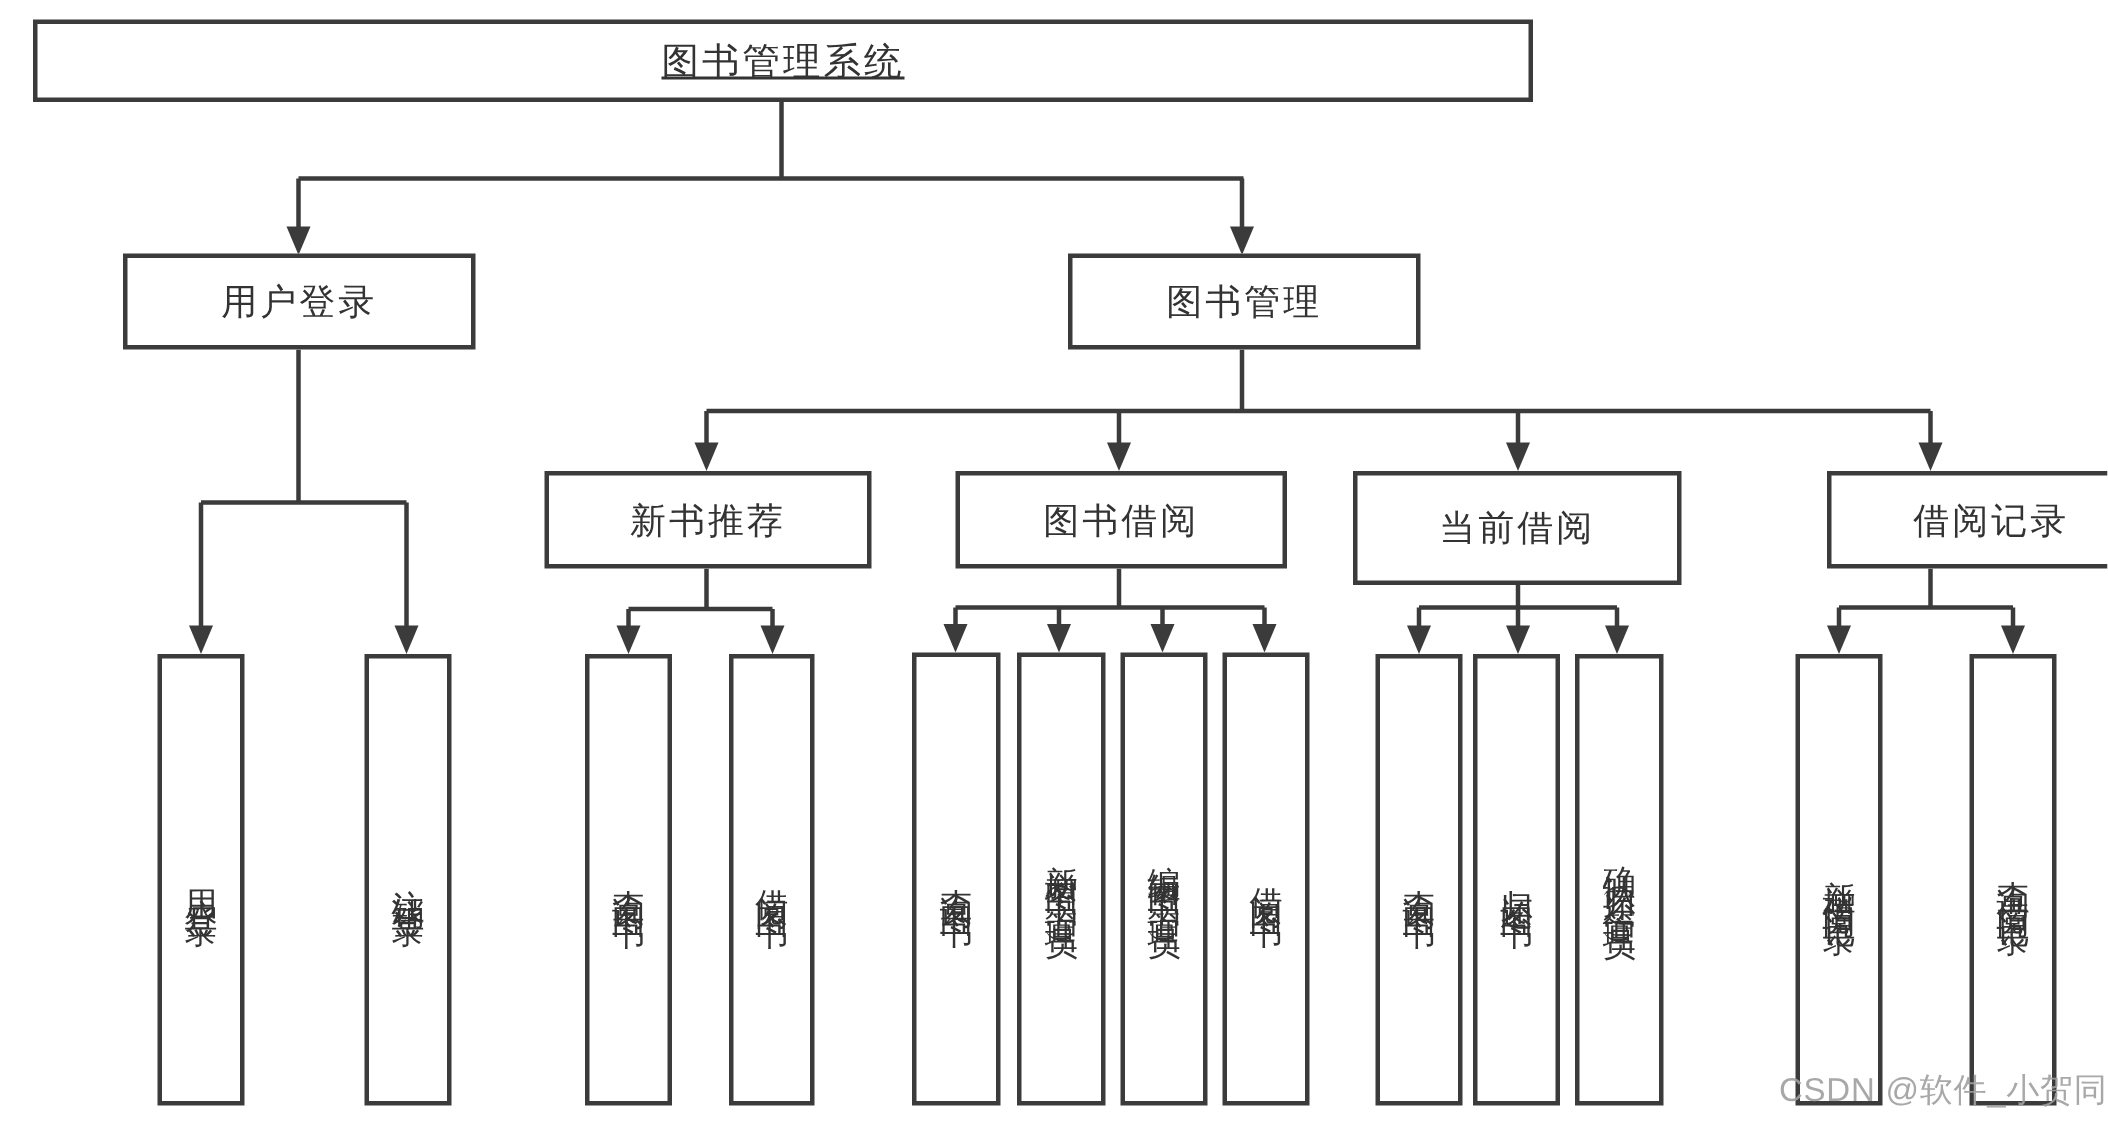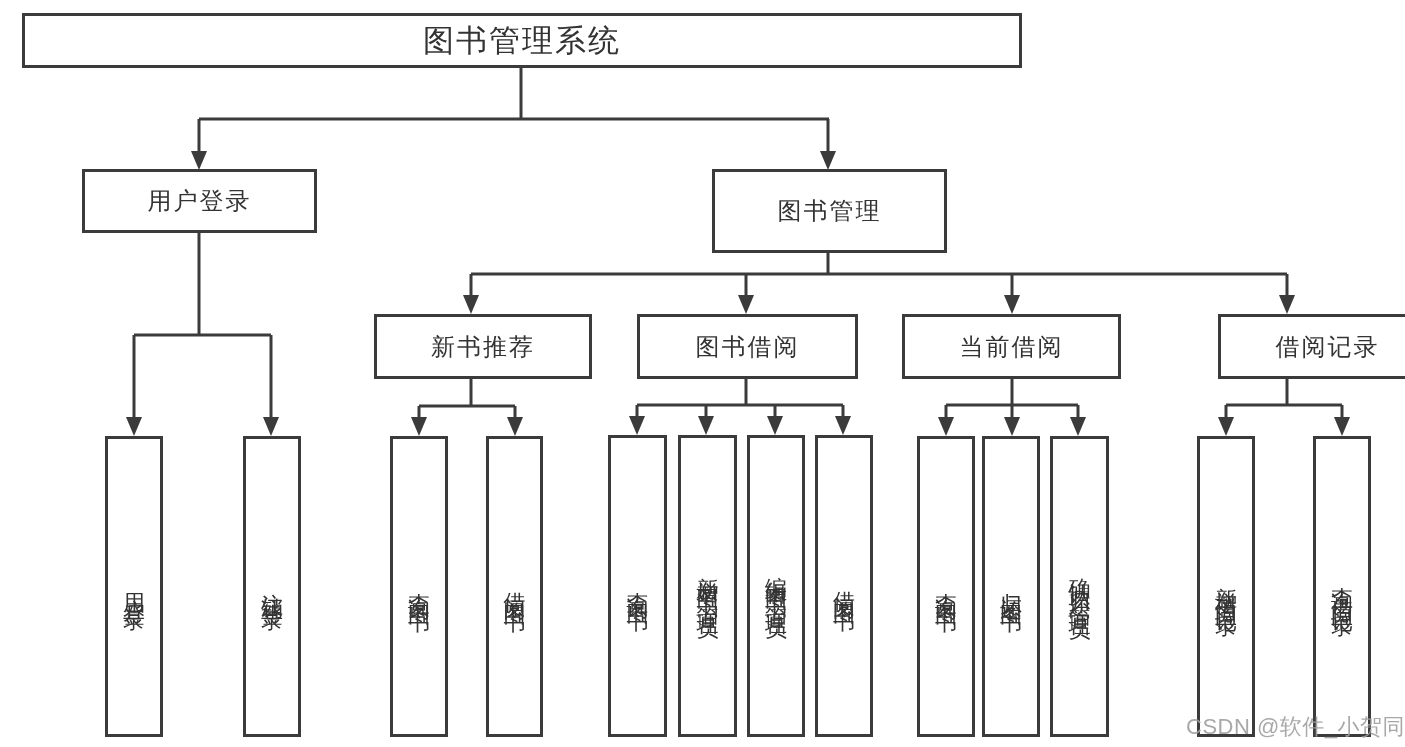--- a/index.html
+++ b/index.html
@@ -26,21 +26,21 @@
     display: flex;
     align-items: center;
     justify-content: center;
     z-index: 1;
   }
   .hbox {
     font-size: 24px;
     letter-spacing: 2px;
     white-space: nowrap;
   }
-  .rootbox { font-size: 31px; }
+  .rootbox { font-size: 25px; text-decoration: underline; }
   .leaf {
     writing-mode: vertical-lr;
     text-orientation: mixed;
     font-size: 22px;
     letter-spacing: 6px;
     line-height: 1;
     white-space: nowrap;
   }
   .watermark {
     position: absolute;
@@ -118,25 +118,25 @@
       <line x1="1226" y1="405" x2="1226" y2="424"></line>
         <polygon points="1226,436 1218,417 1234,417" stroke="none"></polygon>
       <line x1="1342" y1="405" x2="1342" y2="424"></line>
         <polygon points="1342,436 1334,417 1350,417" stroke="none"></polygon>
     </g>
   </svg>
 
   <div class="node hbox rootbox" style="left:22px; top:13px; width:1000px; height:55px;">图书管理系统</div>
 
   <div class="node hbox" style="left:82px; top:169px; width:235px; height:64px;">用户登录</div>
-  <div class="node hbox" style="left:712px; top:169px; width:235px; height:84px;">图书管理</div>
+  <div class="node hbox" style="left:712px; top:169px; width:235px; height:64px;">图书管理</div>
 
-  <div class="node hbox" style="left:363px; top:314px; width:218px; height:65px;margin-left:11px;">新书推荐</div>
+  <div class="node hbox" style="left:363px; top:314px; width:218px; height:65px;">新书推荐</div>
   <div class="node hbox" style="left:637px; top:314px; width:221px; height:65px;">图书借阅</div>
-  <div class="node hbox" style="left:902px; top:314px; width:219px; height:65px;">当前借阅</div>
+  <div class="node hbox" style="left:902px; top:314px; width:219px; height:76px;">当前借阅</div>
   <div class="node hbox" style="left:1178px; top:314px; width:219px; height:65px;margin-left:40px;">借阅记录</div>
 
   <div class="node leaf" style="left:105px; top:436px; width:58px; height:301px;">用户登录</div>
   <div class="node leaf" style="left:243px; top:436px; width:58px; height:301px;">注销登录</div>
 
   <div class="node leaf" style="left:390px; top:436px; width:58px; height:301px;">查询图书</div>
   <div class="node leaf" style="left:486px; top:436px; width:57px; height:301px;">借阅图书</div>
 
   <div class="node leaf" style="left:608px; top:435px; width:59px; height:302px;">查询图书</div>
   <div class="node leaf" style="left:678px; top:435px; width:59px; height:302px;">新增图书（管理员）</div>

